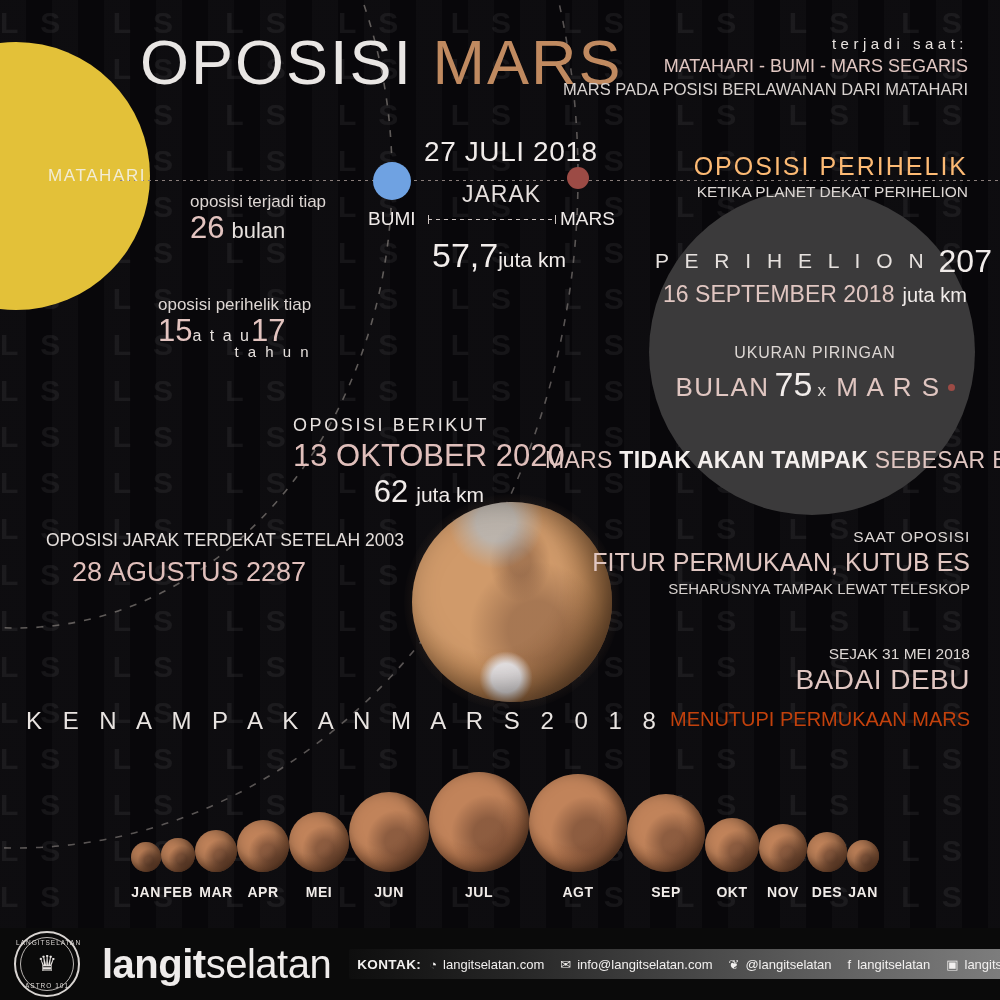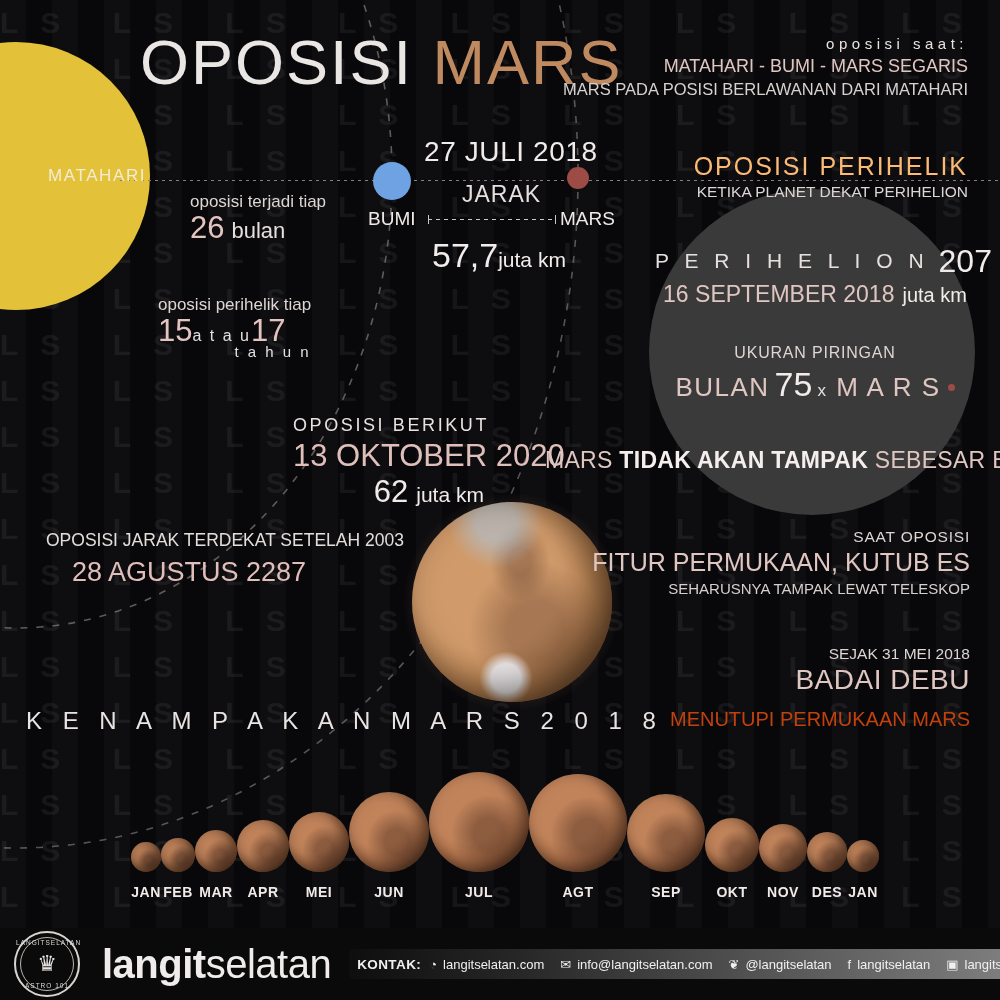--- a/index.html
+++ b/index.html
@@ -216,21 +216,21 @@
     <div class="l2">13 OKTOBER 2020</div>
     <div class="l3"><span>62</span><small>juta km</small></div>
   </div>
 
   <div class="t op2003">
     <div class="l1">OPOSISI JARAK TERDEKAT SETELAH 2003</div>
     <div class="l2">28 AGUSTUS 2287</div>
   </div>
 
   <div class="t terjadi">
-    <div class="l1">oposisi saat:</div>
+    <div class="l1">terjadi saat:</div>
     <div class="l2">MATAHARI - BUMI - MARS SEGARIS</div>
     <div class="l3">MARS  PADA POSISI BERLAWANAN DARI MATAHARI</div>
   </div>
 
   <div class="t op-perihelik">
     <div class="l1">OPOSISI PERIHELIK</div>
     <div class="l2">KETIKA PLANET DEKAT PERIHELION</div>
   </div>
 
   <div class="t perihelion">

